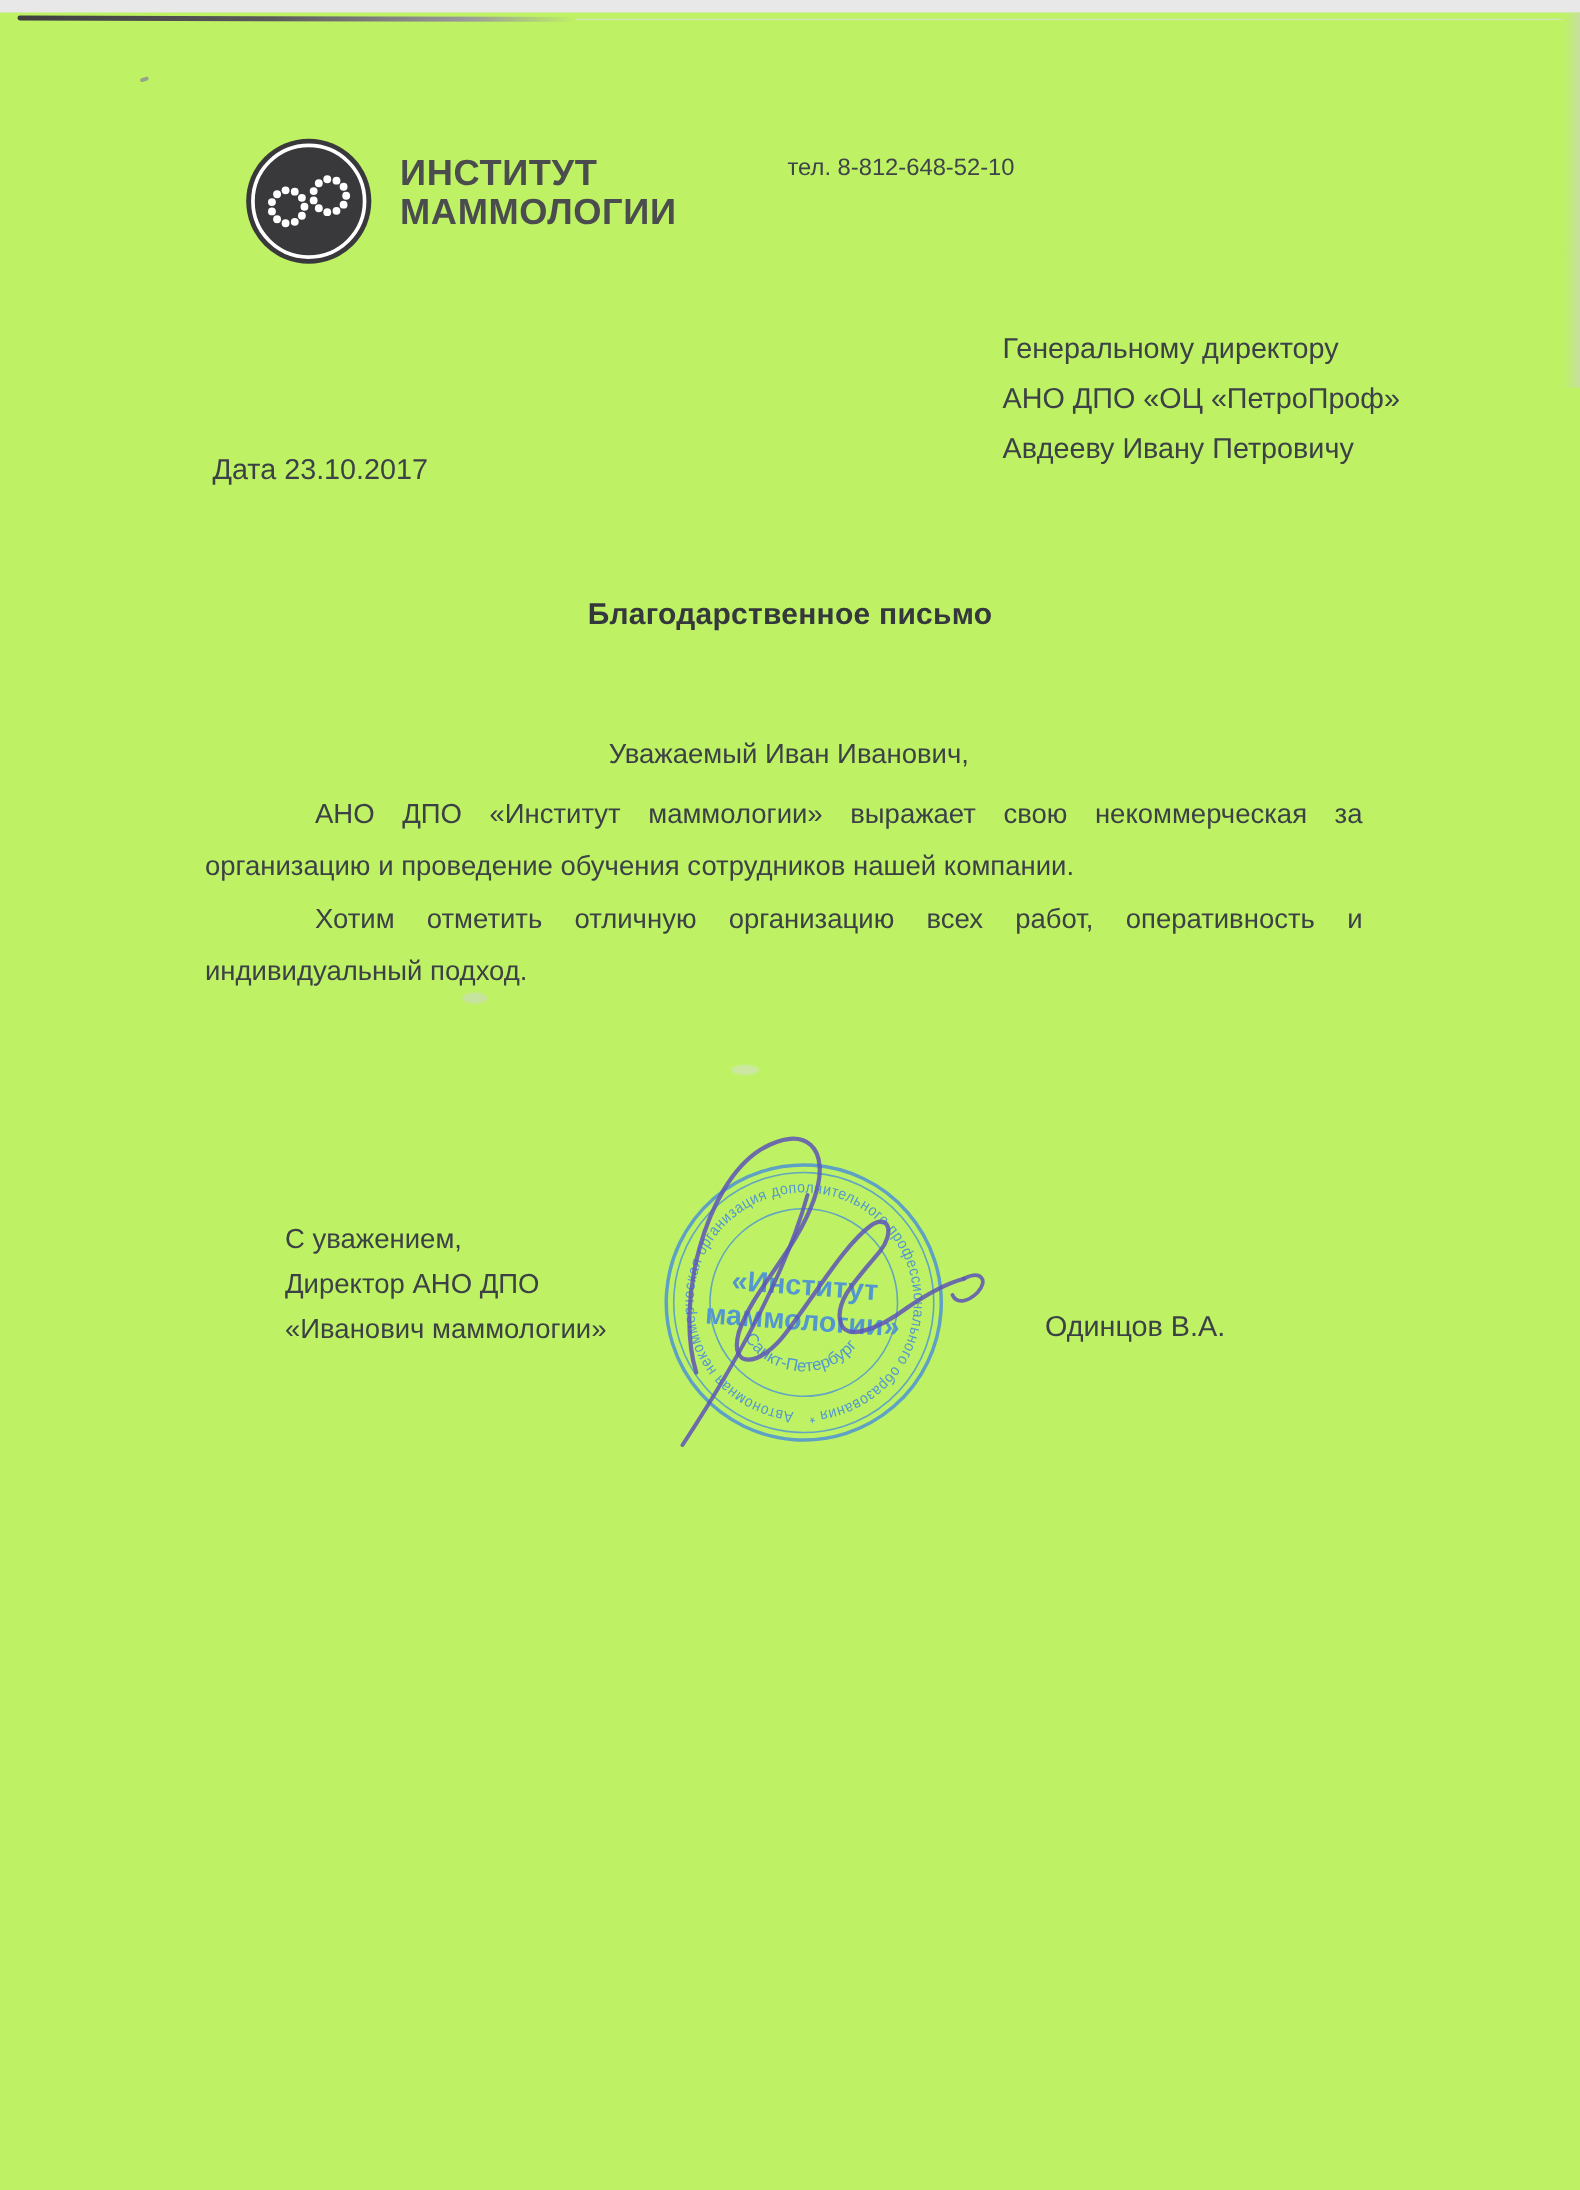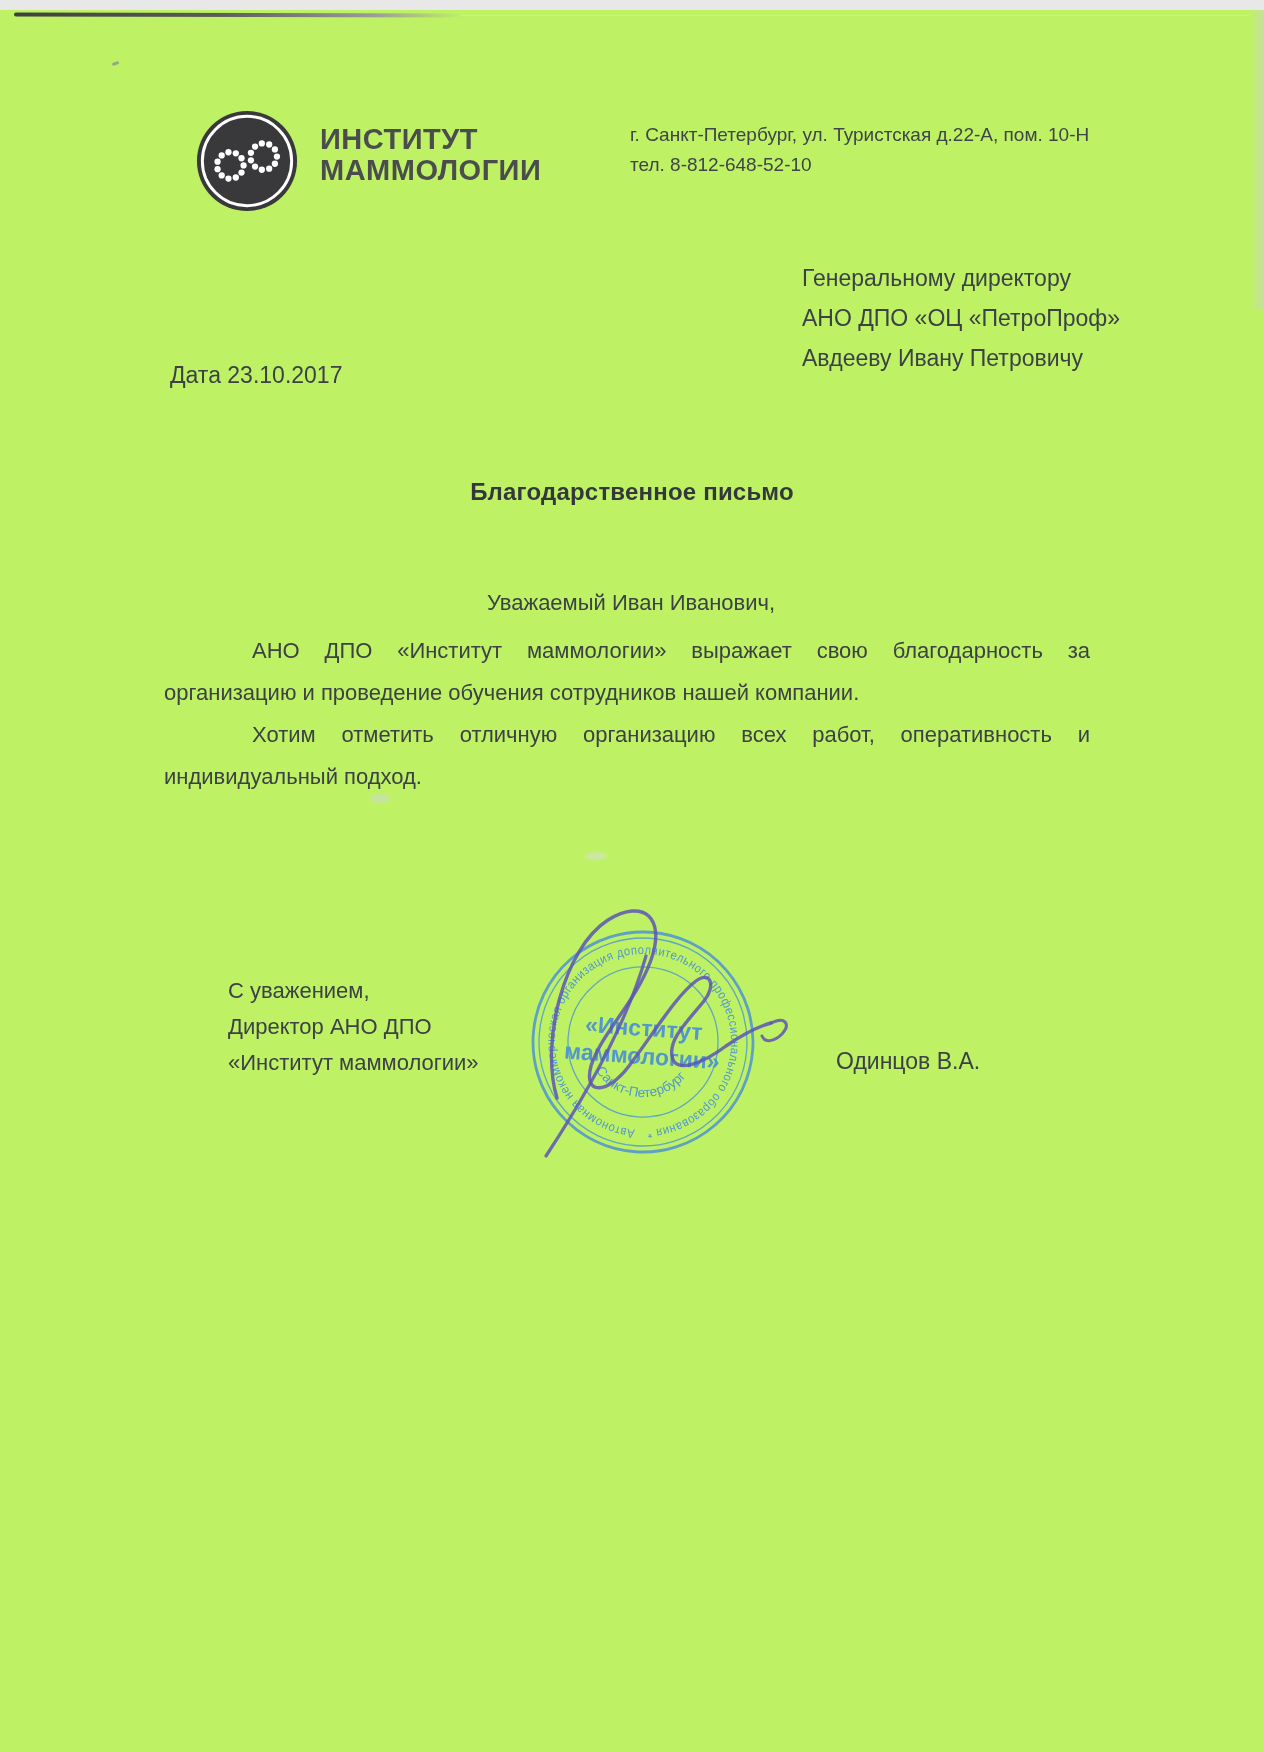--- a/index.html
+++ b/index.html
@@ -104,50 +104,49 @@
           <circle cx="82.4" cy="42.2" r="3.2" fill="#ffffff"></circle>
         </g>
     </svg>
     <div class="logo-text">
       <div>ИНСТИТУТ</div>
       <div>МАММОЛОГИИ</div>
     </div>
   </div>
 
   <div class="abs org-header">
-    <div>г. Санкт-Петербург, ул. Туристская д.22-А, пом. 10-Н</div>
     <div>тел. 8-812-648-52-10</div>
   </div>
 
   <div class="abs recipient">
     <div>Генеральному директору</div>
     <div>АНО ДПО «ОЦ «ПетроПроф»</div>
     <div>Авдееву Ивану Петровичу</div>
   </div>
 
   <div class="abs date">Дата 23.10.2017</div>
 
   <div class="abs title">Благодарственное письмо</div>
 
   <div class="abs salutation">Уважаемый Иван Иванович,</div>
 
   <div class="abs para p1">
-    <div class="line just indent">АНО ДПО «Институт маммологии» выражает свою благодарность за</div>
+    <div class="line just indent">АНО ДПО «Институт маммологии» выражает свою некоммерческая за</div>
     <div class="line">организацию и проведение обучения сотрудников нашей компании.</div>
   </div>
 
   <div class="abs para p2">
     <div class="line just indent">Хотим отметить отличную организацию всех работ, оперативность и</div>
     <div class="line">индивидуальный подход.</div>
   </div>
 
   <div class="abs sign-block">
     <div>С уважением,</div>
     <div>Директор АНО ДПО</div>
-    <div>«Институт маммологии»</div>
+    <div>«Иванович маммологии»</div>
   </div>
 
   <svg class="abs stamp" viewBox="0 0 240 240" xmlns="http://www.w3.org/2000/svg" xmlns:xlink="http://www.w3.org/1999/xlink">
     <defs>
       <path id="ringPath" d="M 120 208 A 88 88 0 0 1 120 32 A 88 88 0 0 1 120 208"></path>
       <path id="cityPath" d="M 68 138 A 55 55 0 0 0 172 138"></path>
     </defs>
     <circle cx="120" cy="120" r="110" fill="none" stroke="#4a90d8" stroke-width="2.8" opacity=".9"></circle>
     <circle cx="120" cy="120" r="104" fill="none" stroke="#4a90d8" stroke-width="1.3" opacity=".85"></circle>
     <circle cx="120" cy="120" r="75" fill="none" stroke="#4a90d8" stroke-width="1.3" opacity=".85"></circle>

